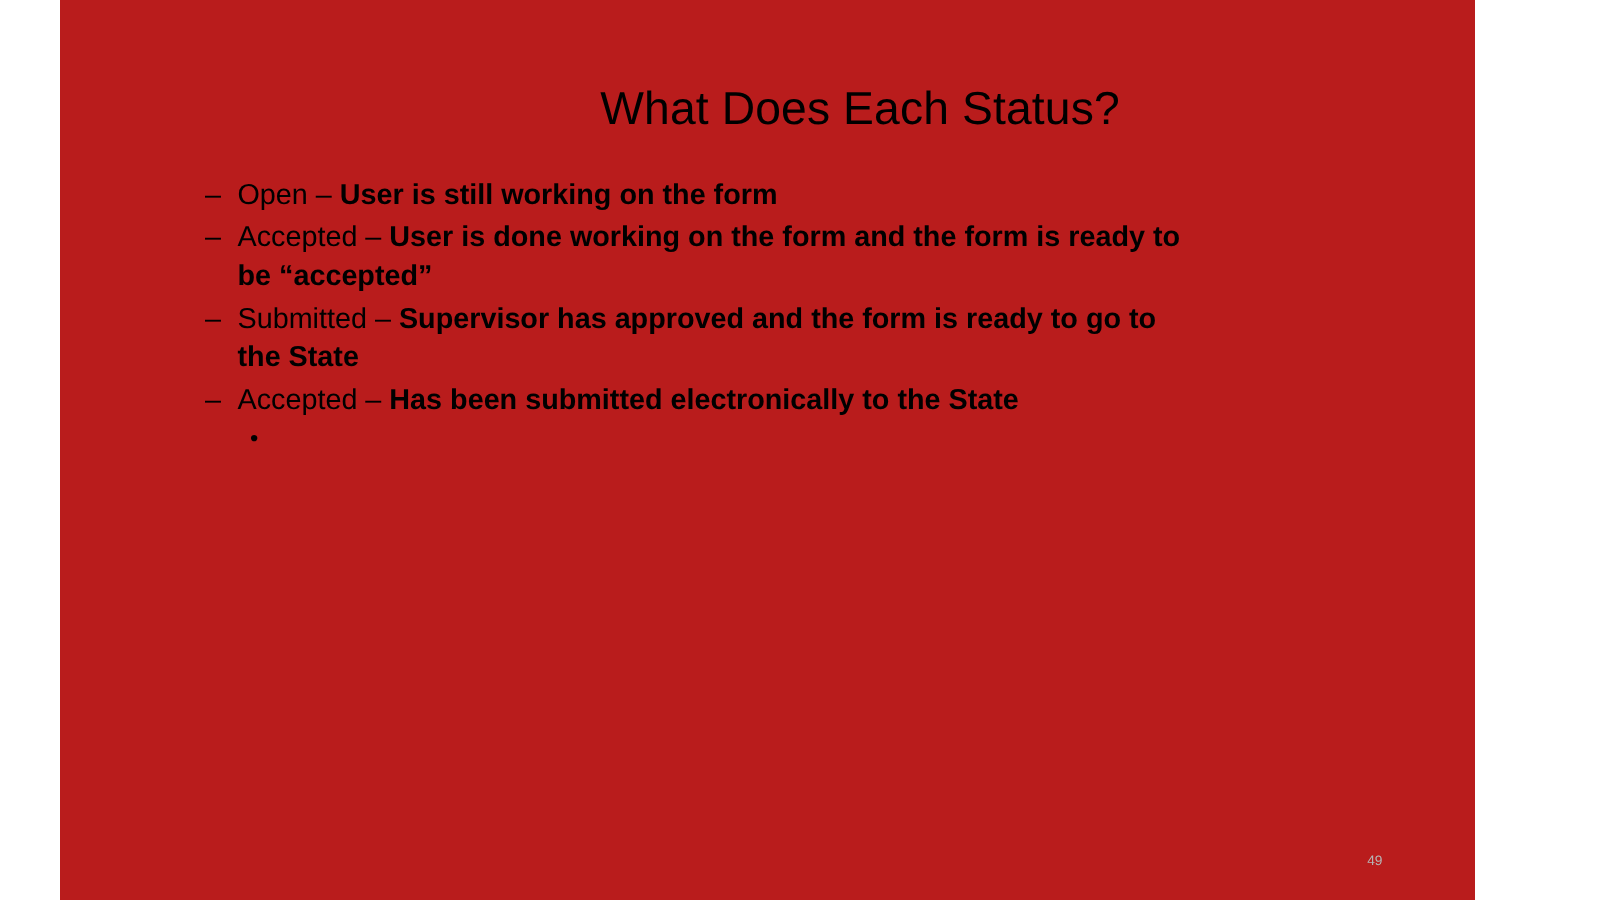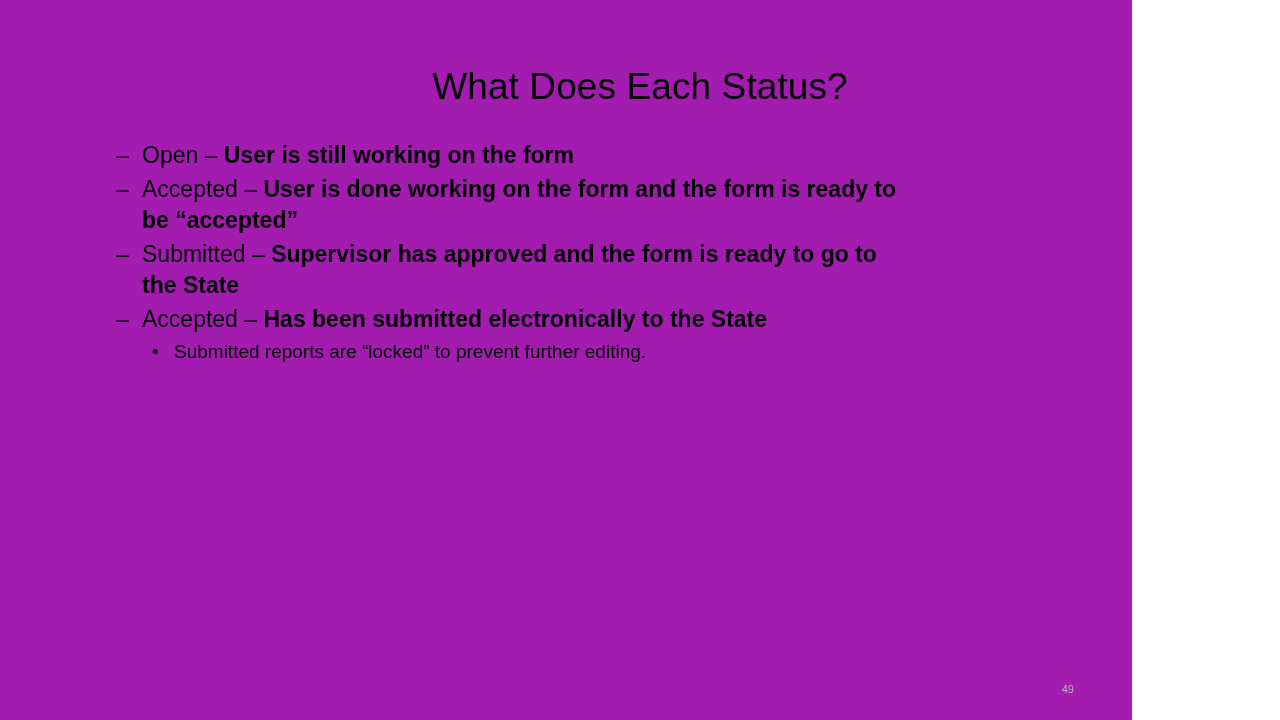--- a/index.html
+++ b/index.html
@@ -8,22 +8,23 @@
     background: #ffffff;
   }
   body {
     font-family: "Liberation Sans", sans-serif;
     -webkit-font-smoothing: antialiased;
   }
   .slide {
     position: relative;
     width: 1132px;
     height: 720px;
-    background: #a21caf;
+    background: #b91c1c;
     overflow: hidden;
+    margin-left: 48px;
   }
 
   
   .slide-title {
     position: absolute;
     left: 0;
     top: 64px;
     width: 1280px;
     text-align: center;
     font-size: 37px;
@@ -81,21 +82,21 @@
     left: 0;
     top: 0;
     font-size: 19px;
     line-height: 27px;
     color: #000000;
   }
 
   
   .page-number {
     position: absolute;
-    right: 58px;
+    right: 74px;
     bottom: 24px;
     font-size: 11px;
     line-height: 14px;
     color: #b6b6b6;
     text-align: right;
   }
 </style>
 </head>
 <body>
 
@@ -115,20 +116,20 @@
 
     <div class="bullet-l1">
       <span class="marker">–</span><span class="term">Submitted</span><span class="sep"> – </span><span class="desc">Supervisor has approved and the form is ready to go to the State</span>
     </div>
 
     <div class="bullet-l1">
       <span class="marker">–</span><span class="term">Accepted</span><span class="sep"> – </span><span class="desc">Has been submitted electronically to the State</span>
     </div>
 
     <div class="bullet-l2">
-      <span class="marker-dot">•</span><span>Submitted reports are “locked” to prevent further editing.</span>
+      <span class="marker-dot">•</span>
     </div>
 
   </div>
 
   <div class="page-number">49</div>
 
 </div>
 
 </body></html>

